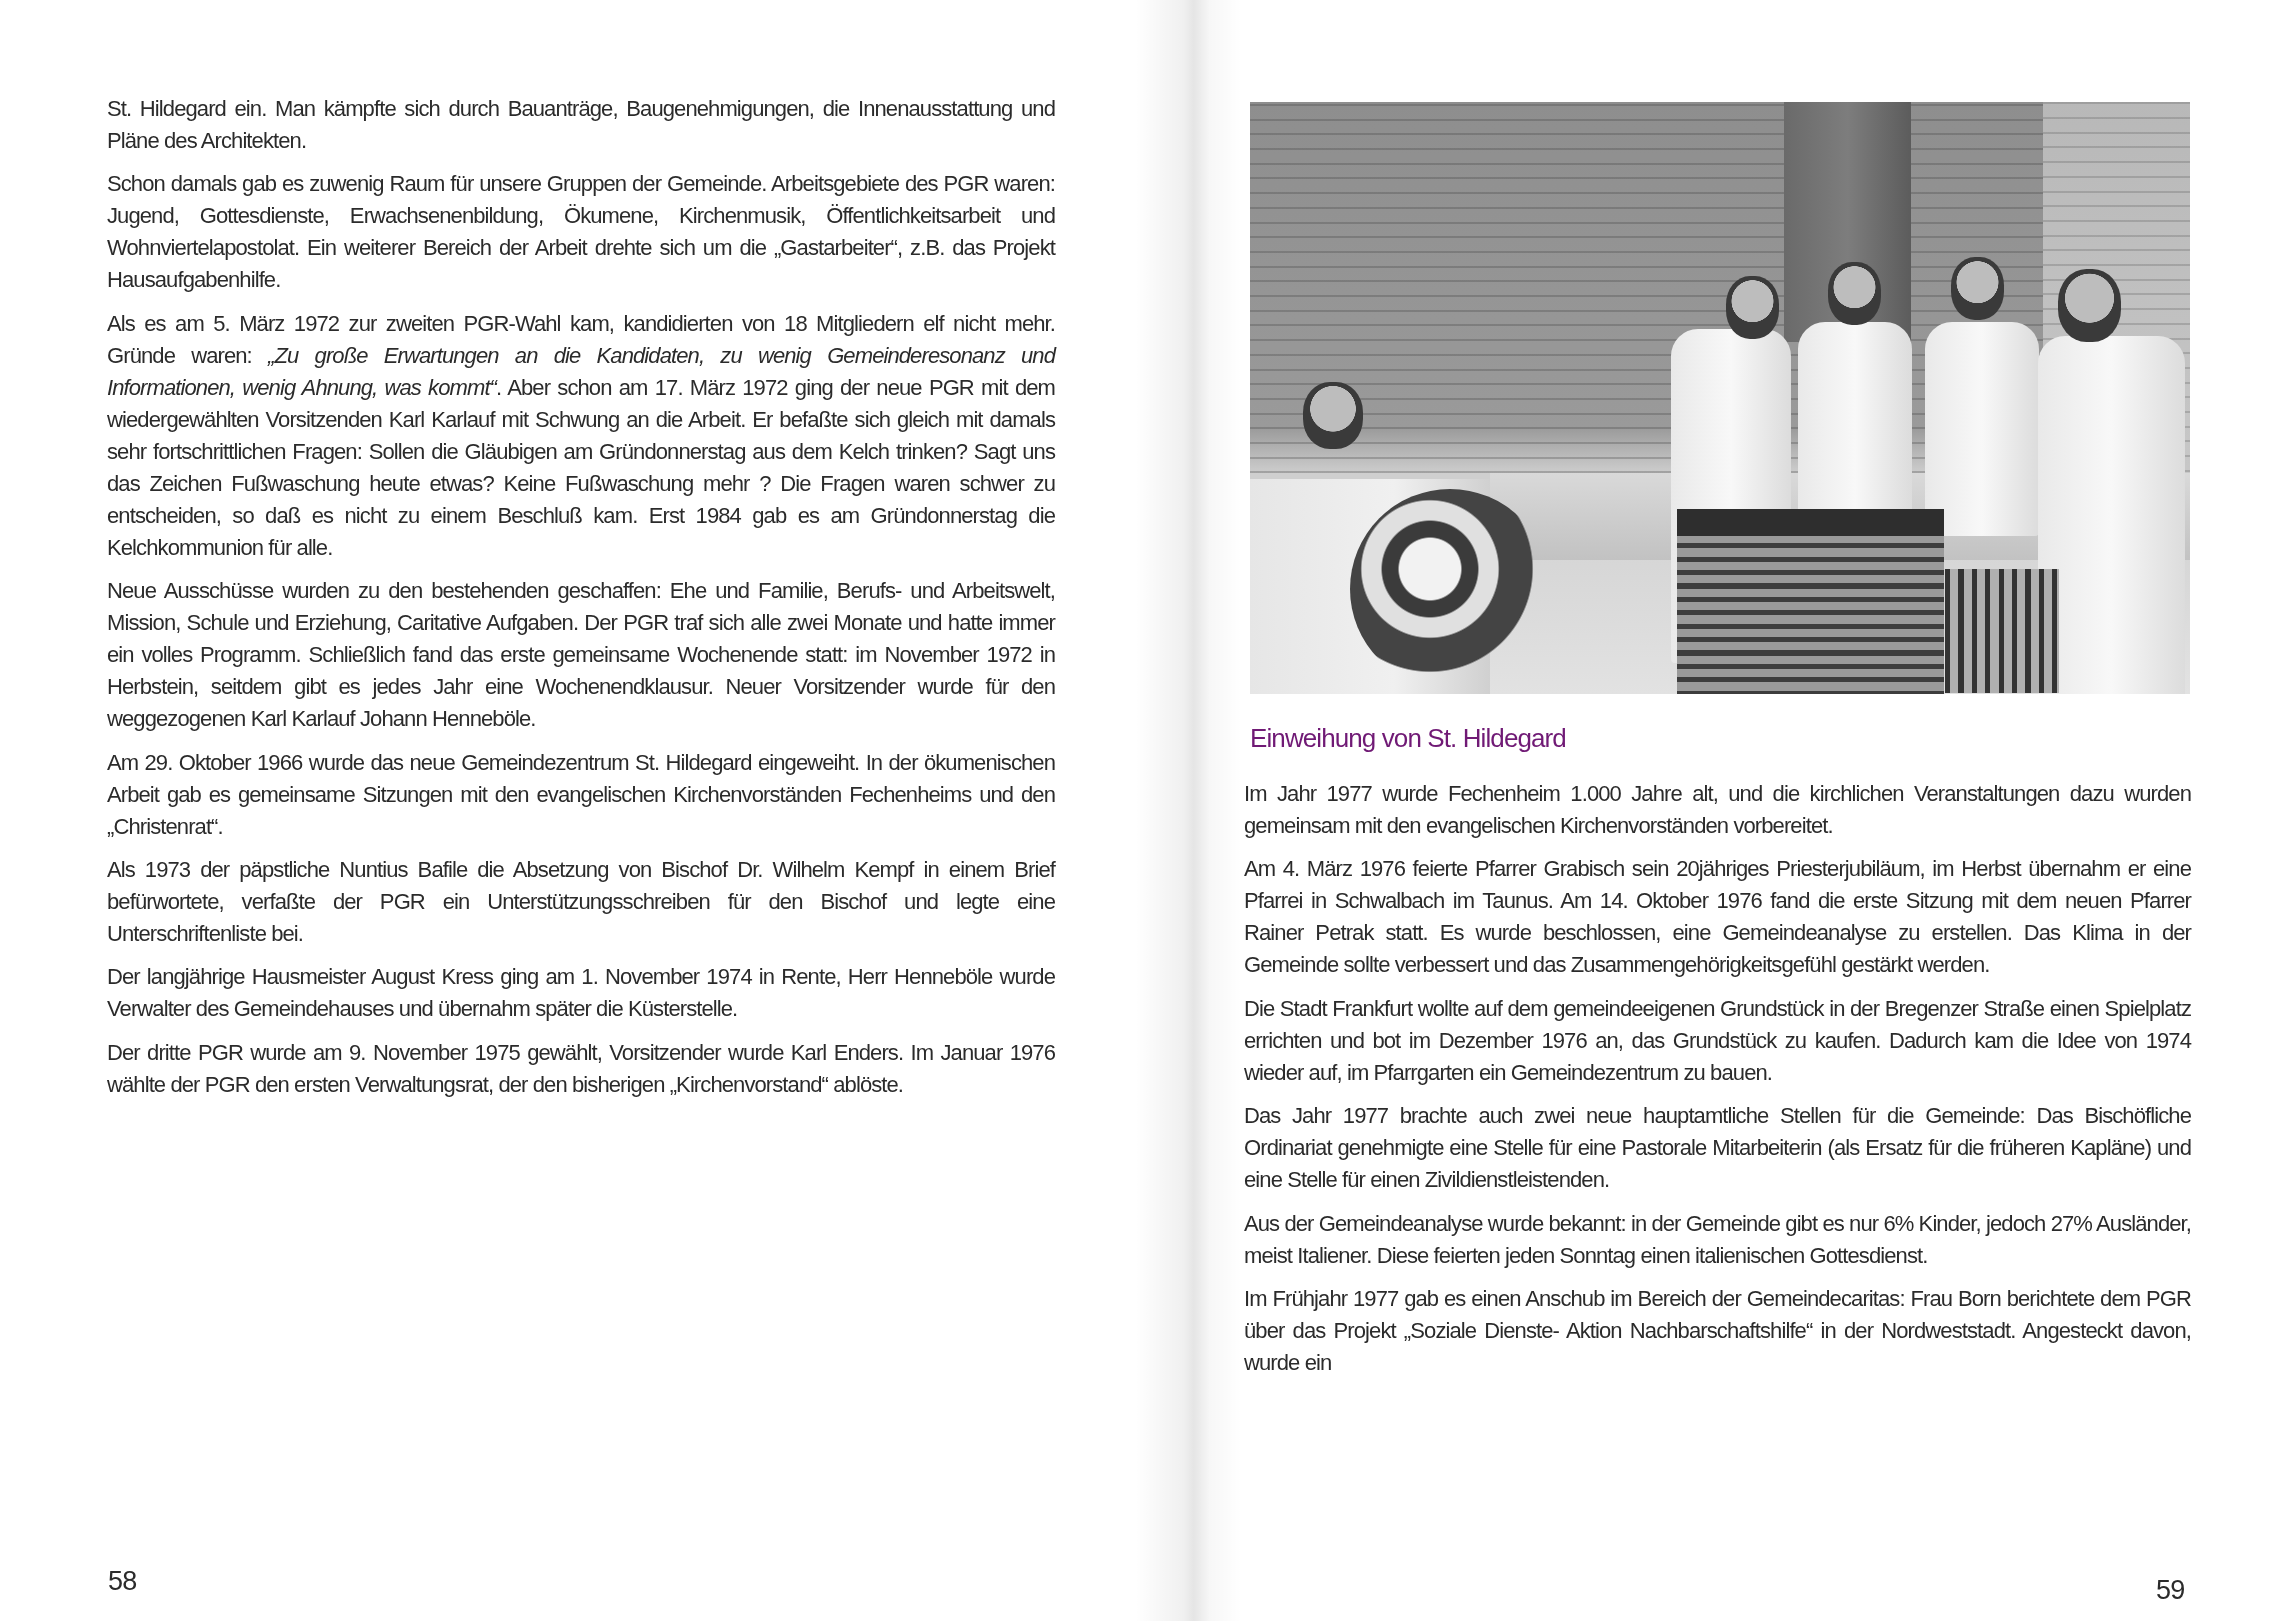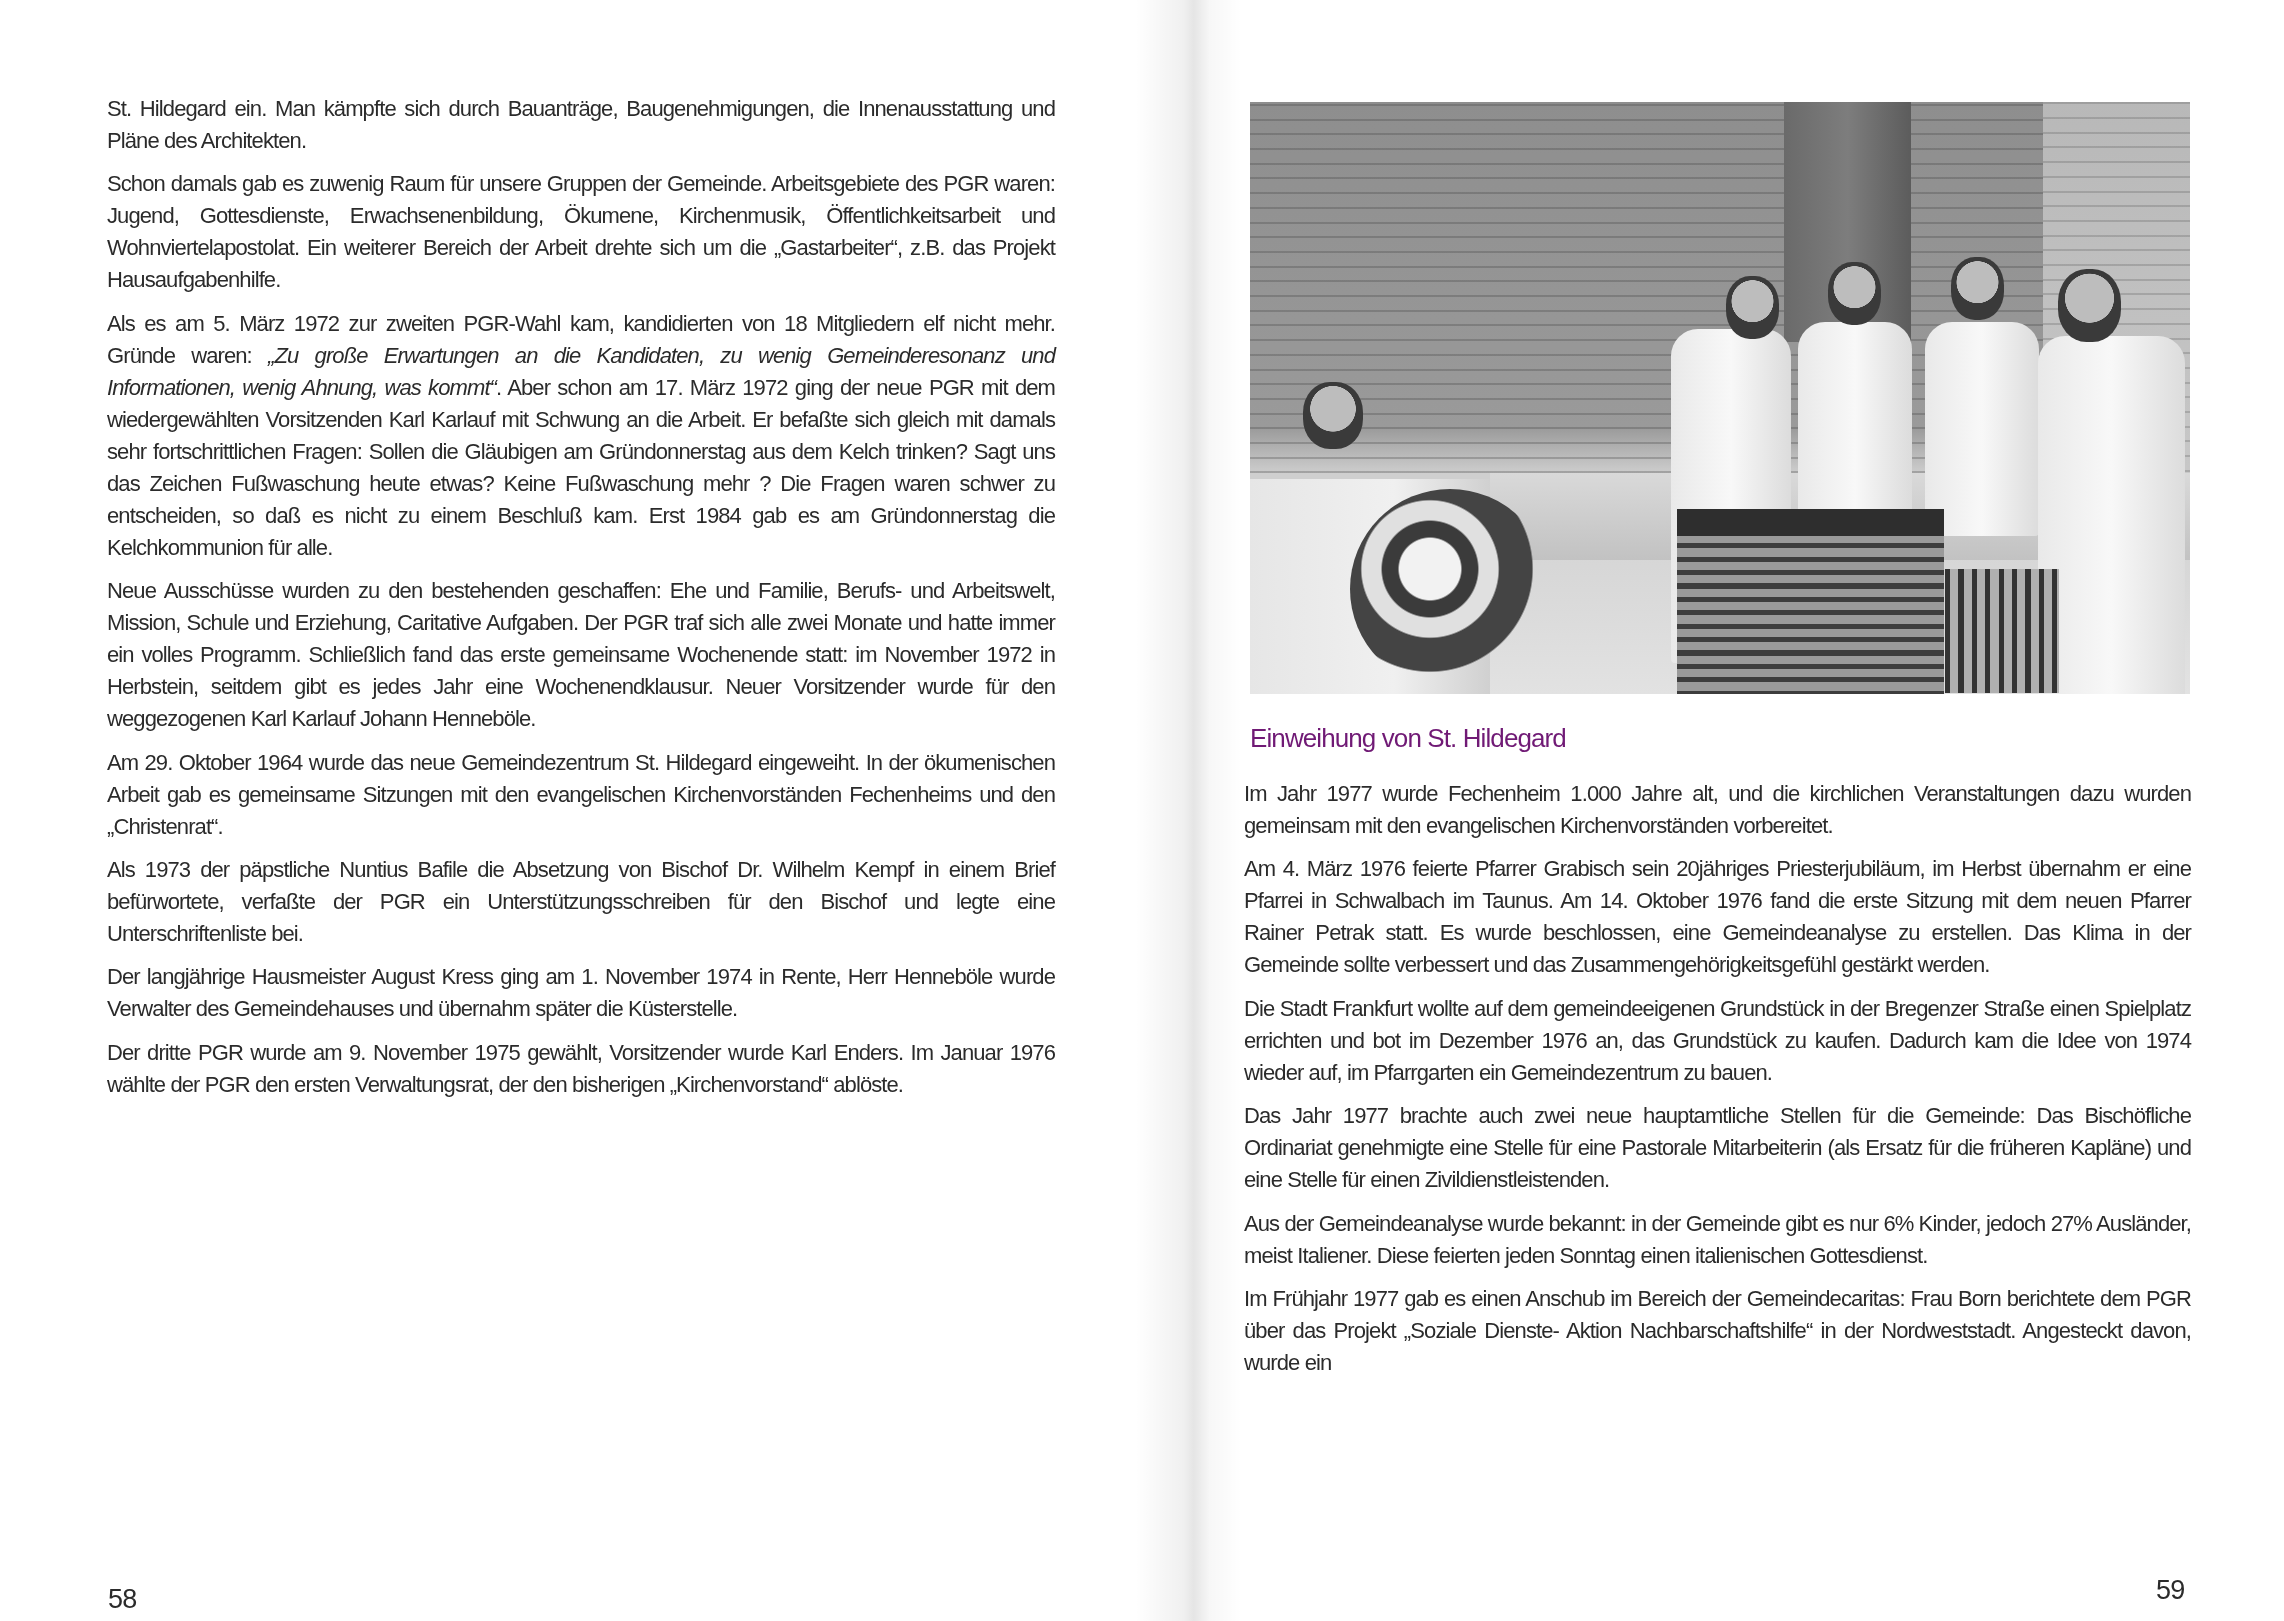--- a/index.html
+++ b/index.html
@@ -78,34 +78,34 @@
     position: absolute; left: 100px; top: 387px; width: 200px; height: 200px; border-radius: 50%;
     background: radial-gradient(circle at 40% 40%, #f2f2f2 0 18%, #3b3b3b 19% 28%, #e0e0e0 29% 40%, #444 41% 60%, rgba(0,0,0,0) 61%);
   }
   .caption {
     position: absolute; left: 1250px; top: 723px;
     font-size: 26px; letter-spacing: -0.9px; color: #701a75;
   }
   .pagenum {
     position: absolute; font-size: 27px; letter-spacing: -0.7px; color: #2b2b2b;
   }
-  .pagenum.left { left: 108px; top: 1566px; margin-top: 18px; }
+  .pagenum.left { left: 108px; top: 1566px; }
   .pagenum.right { left: 2156px; top: 1575px; }
 </style>
 </head>
 <body>
 
 <div class="gutter"></div>
 
 <div class="col left">
   <p class="para">St. Hildegard ein. Man kämpfte sich durch Bauanträge, Baugenehmigungen, die Innenausstattung und Pläne des Architekten.</p>
   <p class="para">Schon damals gab es zuwenig Raum für unsere Gruppen der Gemeinde. Arbeitsgebiete des PGR waren: Jugend, Gottesdienste, Erwachsenenbildung, Ökumene, Kirchenmusik, Öffentlichkeitsarbeit und Wohnviertelapostolat. Ein weiterer Bereich der Arbeit drehte sich um die „Gastarbeiter“, z.B. das Projekt Hausaufgabenhilfe.</p>
   <p class="para"><span>Als es am 5. März 1972 zur zweiten PGR-Wahl kam, kandidierten von 18 Mitgliedern elf nicht mehr. Gründe waren: </span><em>„Zu große Erwartungen an die Kandidaten, zu wenig Gemeinderesonanz und Informationen, wenig Ahnung, was kommt“</em><span>. Aber schon am 17. März 1972 ging der neue PGR mit dem wiedergewählten Vorsitzenden Karl Karlauf mit Schwung an die Arbeit. Er befaßte sich gleich mit damals sehr fortschrittlichen Fragen: Sollen die Gläubigen am Gründonnerstag aus dem Kelch trinken? Sagt uns das Zeichen Fußwaschung heute etwas? Keine Fußwaschung mehr ? Die Fragen waren schwer zu entscheiden, so daß es nicht zu einem Beschluß kam. Erst 1984 gab es am Gründonnerstag die Kelchkommunion für alle.</span></p>
   <p class="para">Neue Ausschüsse wurden zu den bestehenden geschaffen: Ehe und Familie, Berufs- und Arbeitswelt, Mission, Schule und Erziehung, Caritative Aufgaben. Der PGR traf sich alle zwei Monate und hatte immer ein volles Programm. Schließlich fand das erste gemeinsame Wochenende statt: im November 1972 in Herbstein, seitdem gibt es jedes Jahr eine Wochenendklausur. Neuer Vorsitzender wurde für den weggezogenen Karl Karlauf Johann Henneböle.</p>
-  <p class="para">Am 29. Oktober 1964 wurde das neue Gemeindezentrum St. Hildegard eingeweiht. In der ökumenischen Arbeit gab es gemeinsame Sitzungen mit den evangelischen Kirchenvorständen Fechenheims und den „Christenrat“.</p>
+  <p class="para">Am 29. Oktober 1966 wurde das neue Gemeindezentrum St. Hildegard eingeweiht. In der ökumenischen Arbeit gab es gemeinsame Sitzungen mit den evangelischen Kirchenvorständen Fechenheims und den „Christenrat“.</p>
   <p class="para">Als 1973 der päpstliche Nuntius Bafile die Absetzung von Bischof Dr. Wilhelm Kempf in einem Brief befürwortete, verfaßte der PGR ein Unterstützungsschreiben für den Bischof und legte eine Unterschriftenliste bei.</p>
   <p class="para">Der langjährige Hausmeister August Kress ging am 1. November 1974 in Rente, Herr Henneböle wurde Verwalter des Gemeindehauses und übernahm später die Küsterstelle.</p>
   <p class="para">Der dritte PGR wurde am 9. November 1975 gewählt, Vorsitzender wurde Karl Enders. Im Januar 1976 wählte der PGR den ersten Verwaltungsrat, der den bisherigen „Kirchenvorstand“ ablöste.</p>
 </div>
 <div class="pagenum left">58</div>
 
 <div class="photo">
   <div class="pillar"></div>
   <div class="wall-right"></div>
   <div class="floor"></div>

